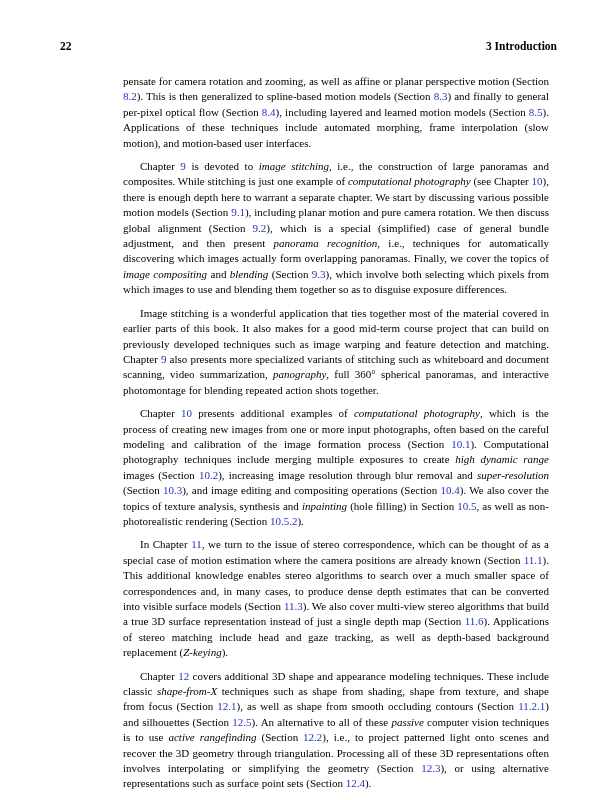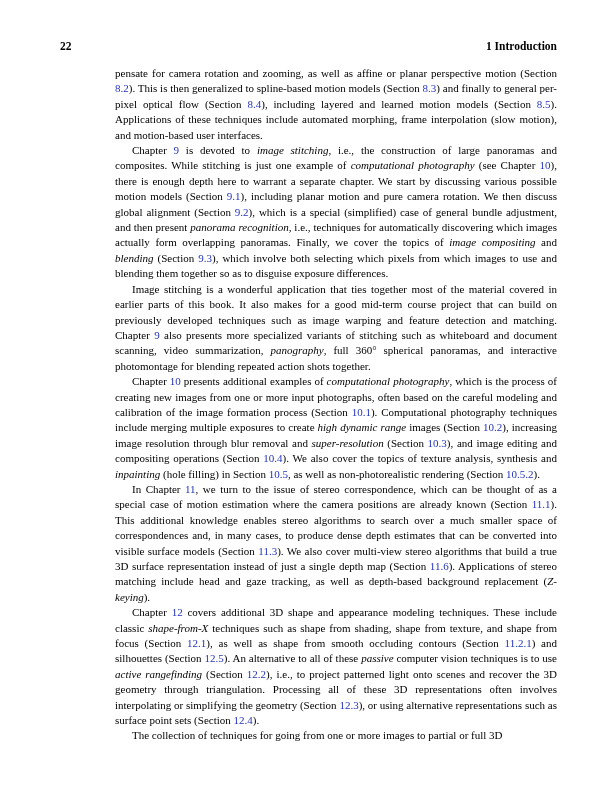--- a/index.html
+++ b/index.html
@@ -40,40 +40,40 @@
   .body-text {
     position: absolute;
     top: 66px;
     left: 115px;
     width: 442px;
     font-size: 11px;
     line-height: 15.4px;
     text-align: justify;
   }
   .para {
-    margin: 0;
+    margin: 8px;
     padding: 0;
   }
   .para.indent {
     text-indent: 17px;
   }
   .link {
     color: var(--link-color);
     cursor: pointer;
   }
   em {
   }
 </style>
 </head>
 <body>
 
 <div class="page">
   <div class="header">
     <span class="page-num">22</span>
-    <span class="running-head">1 Introduction</span>
+    <span class="running-head">3 Introduction</span>
   </div>
   <div class="body-text" id="body-text">
       <p class="para">pensate for camera rotation and zooming, as well as affine or planar perspective motion (Section <span class="link">8.2</span>).  This is then generalized to spline-based motion models (Section <span class="link">8.3</span>) and finally to general per-pixel optical flow (Section <span class="link">8.4</span>), including layered and learned motion models (Section <span class="link">8.5</span>). Applications of these techniques include automated morphing, frame interpolation (slow motion), and motion-based user interfaces.</p>
       <p class="para indent">Chapter <span class="link">9</span> is devoted to <em>image stitching</em>, i.e., the construction of large panoramas and composites.  While stitching is just one example of <em>computational photography</em> (see Chapter <span class="link">10</span>), there is enough depth here to warrant a separate chapter. We start by discussing various possible motion models (Section <span class="link">9.1</span>), including planar motion and pure camera rotation.  We then discuss global alignment (Section <span class="link">9.2</span>), which is a special (simplified) case of general bundle adjustment, and then present <em>panorama recognition</em>, i.e., techniques for automatically discovering which images actually form overlapping panoramas. Finally, we cover the topics of <em>image compositing</em> and <em>blending</em> (Section <span class="link">9.3</span>), which involve both selecting which pixels from which images to use and blending them together so as to disguise exposure differences.</p>
       <p class="para indent">Image stitching is a wonderful application that ties together most of the material covered in earlier parts of this book. It also makes for a good mid-term course project that can build on previously developed techniques such as image warping and feature detection and matching.  Chapter <span class="link">9</span> also presents more specialized variants of stitching such as whiteboard and document scanning, video summarization, <em>panography</em>, full 360° spherical panoramas, and interactive photomontage for blending repeated action shots together.</p>
       <p class="para indent">Chapter <span class="link">10</span> presents additional examples of <em>computational photography</em>, which is the process of creating new images from one or more input photographs, often based on the careful modeling and calibration of the image formation process (Section <span class="link">10.1</span>). Computational photography techniques include merging multiple exposures to create <em>high dynamic range</em> images (Section <span class="link">10.2</span>), increasing image resolution through blur removal and <em>super-resolution</em> (Section <span class="link">10.3</span>), and image editing and compositing operations (Section <span class="link">10.4</span>).  We also cover the topics of texture analysis, synthesis and <em>inpainting</em> (hole filling) in Section <span class="link">10.5</span>, as well as non-photorealistic rendering (Section <span class="link">10.5.2</span>).</p>
       <p class="para indent">In Chapter <span class="link">11</span>, we turn to the issue of stereo correspondence, which can be thought of as a special case of motion estimation where the camera positions are already known (Section <span class="link">11.1</span>). This additional knowledge enables stereo algorithms to search over a much smaller space of correspondences and, in many cases, to produce dense depth estimates that can be converted into visible surface models (Section <span class="link">11.3</span>).  We also cover multi-view stereo algorithms that build a true 3D surface representation instead of just a single depth map (Section <span class="link">11.6</span>). Applications of stereo matching include head and gaze tracking, as well as depth-based background replacement (<em>Z-keying</em>).</p>
       <p class="para indent">Chapter <span class="link">12</span> covers additional 3D shape and appearance modeling techniques.  These include classic <em>shape-from-X</em> techniques such as shape from shading, shape from texture, and shape from focus (Section <span class="link">12.1</span>), as well as shape from smooth occluding contours (Section <span class="link">11.2.1</span>) and silhouettes (Section <span class="link">12.5</span>).  An alternative to all of these <em>passive</em> computer vision techniques is to use <em>active rangefinding</em> (Section <span class="link">12.2</span>), i.e., to project patterned light onto scenes and recover the 3D geometry through triangulation. Processing all of these 3D representations often involves interpolating or simplifying the geometry (Section <span class="link">12.3</span>), or using alternative representations such as surface point sets (Section <span class="link">12.4</span>).</p>
       <p class="para indent">The collection of techniques for going from one or more images to partial or full 3D</p>
     </div>

